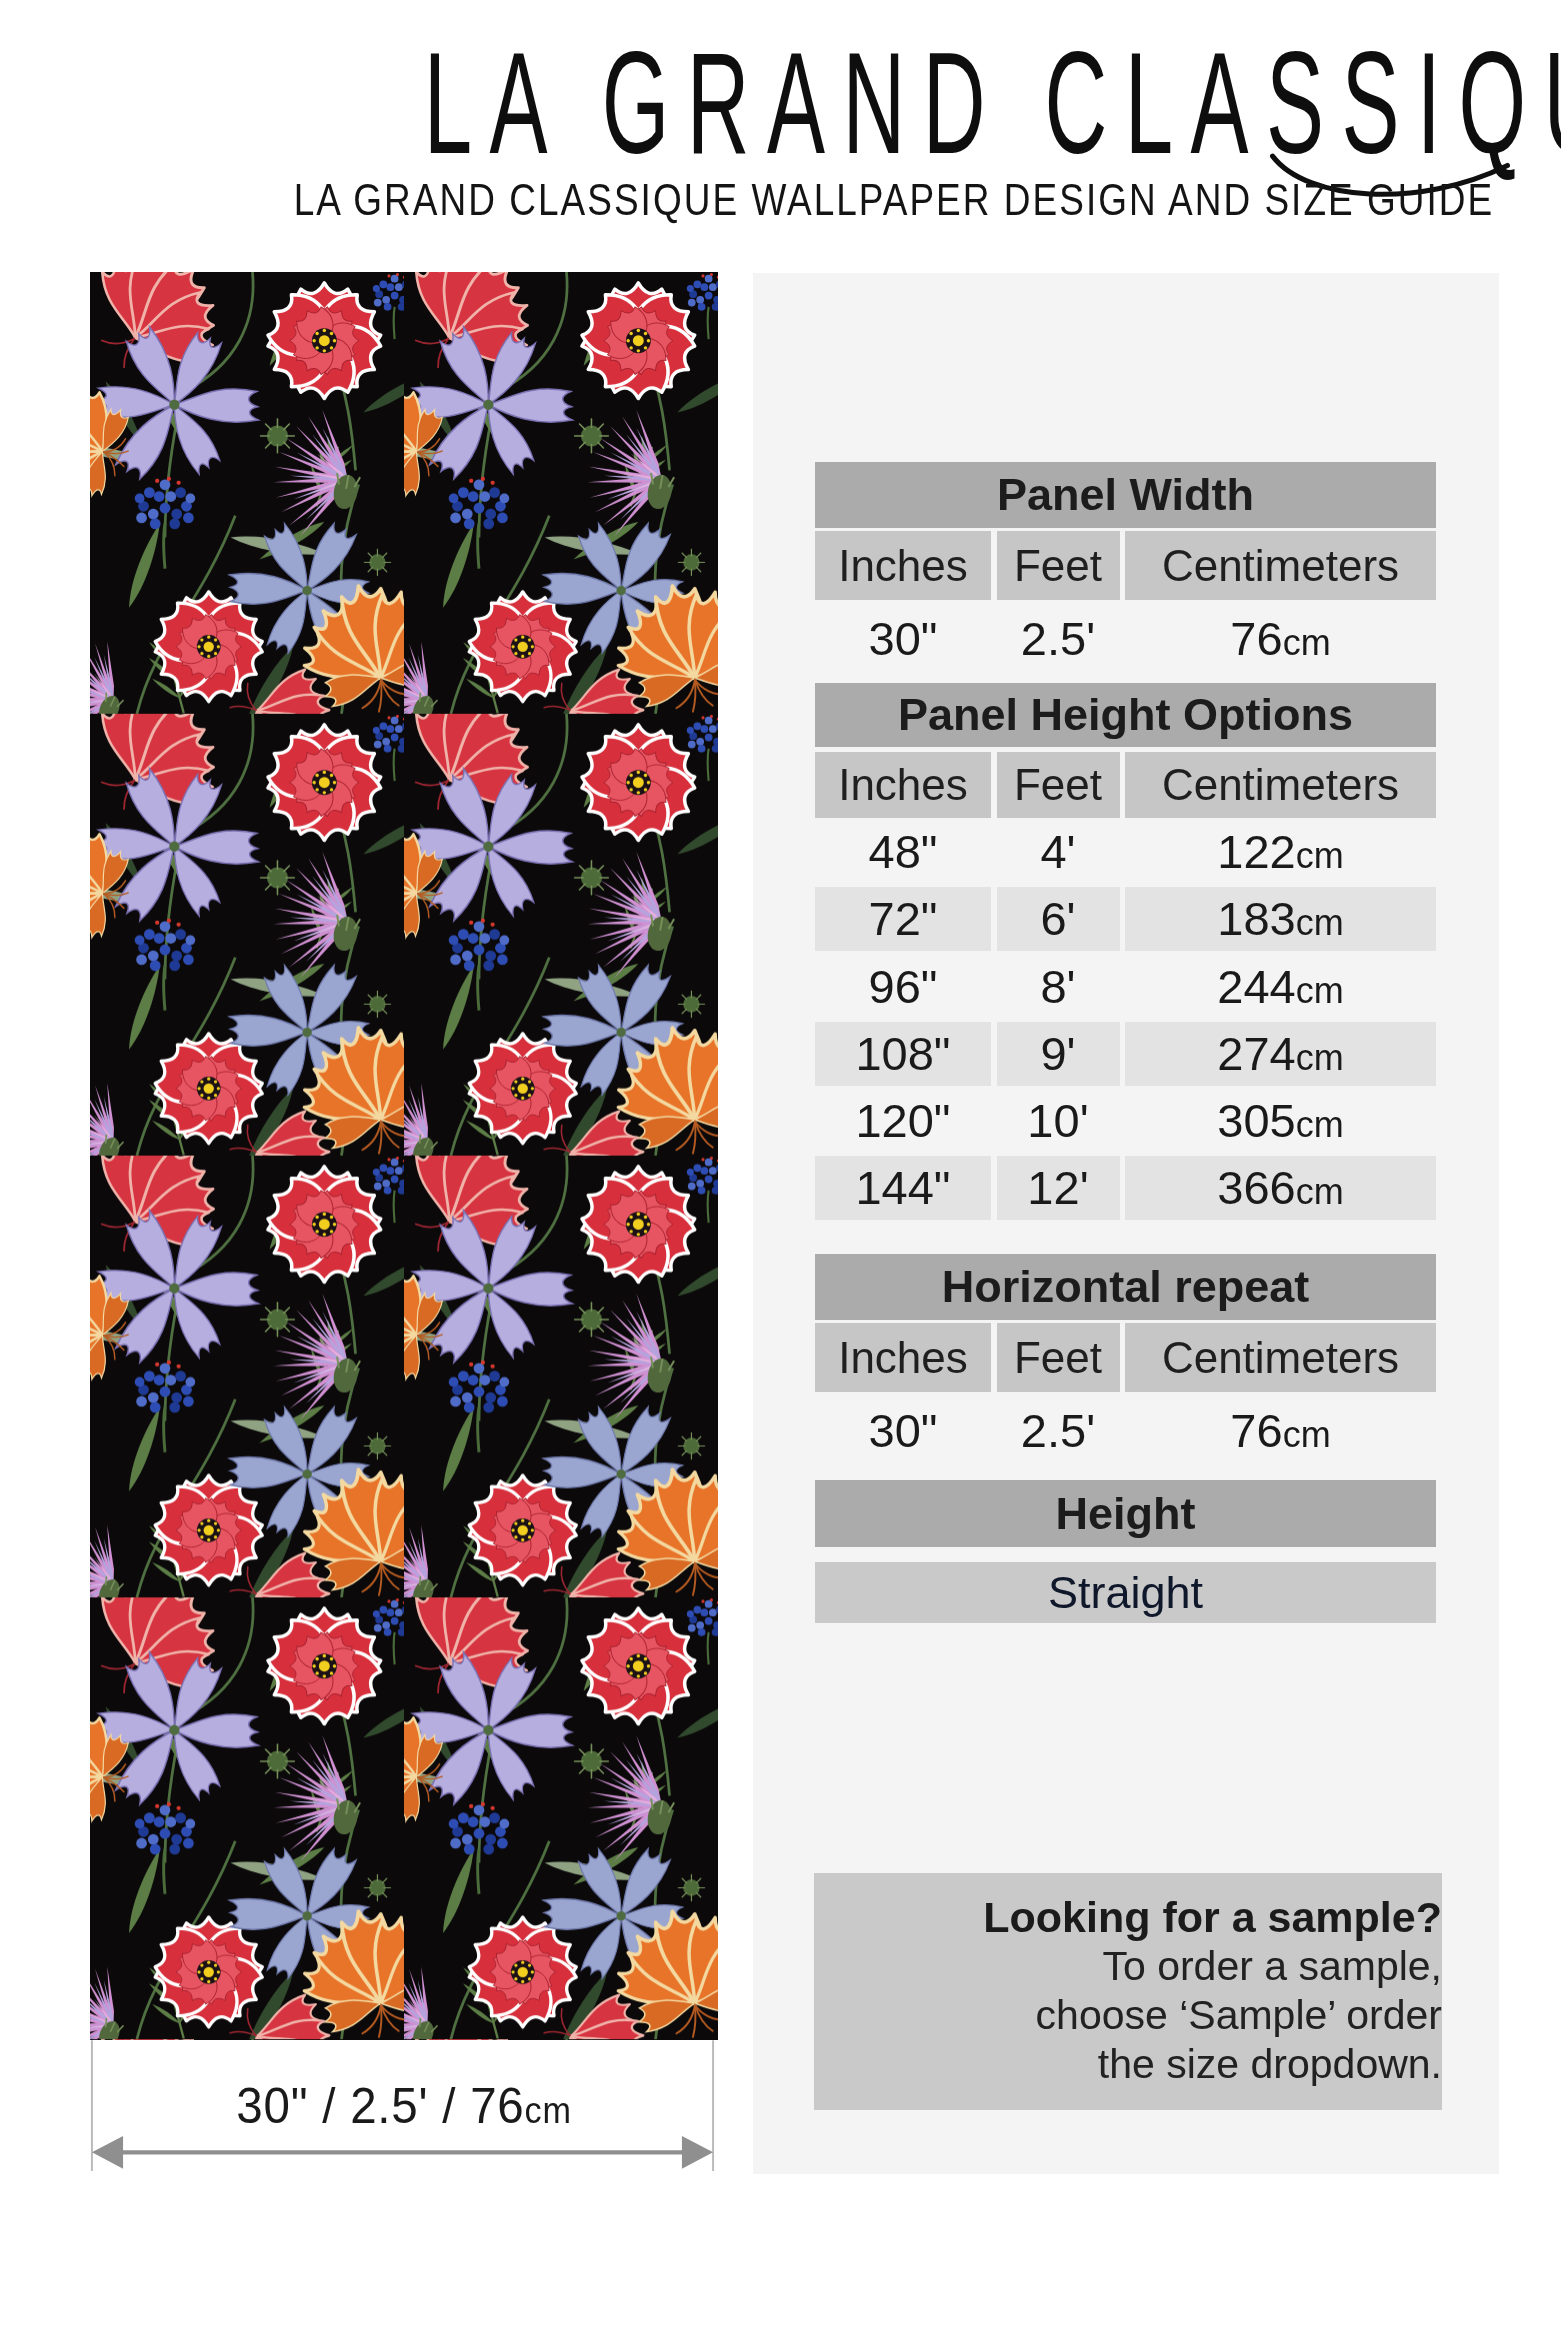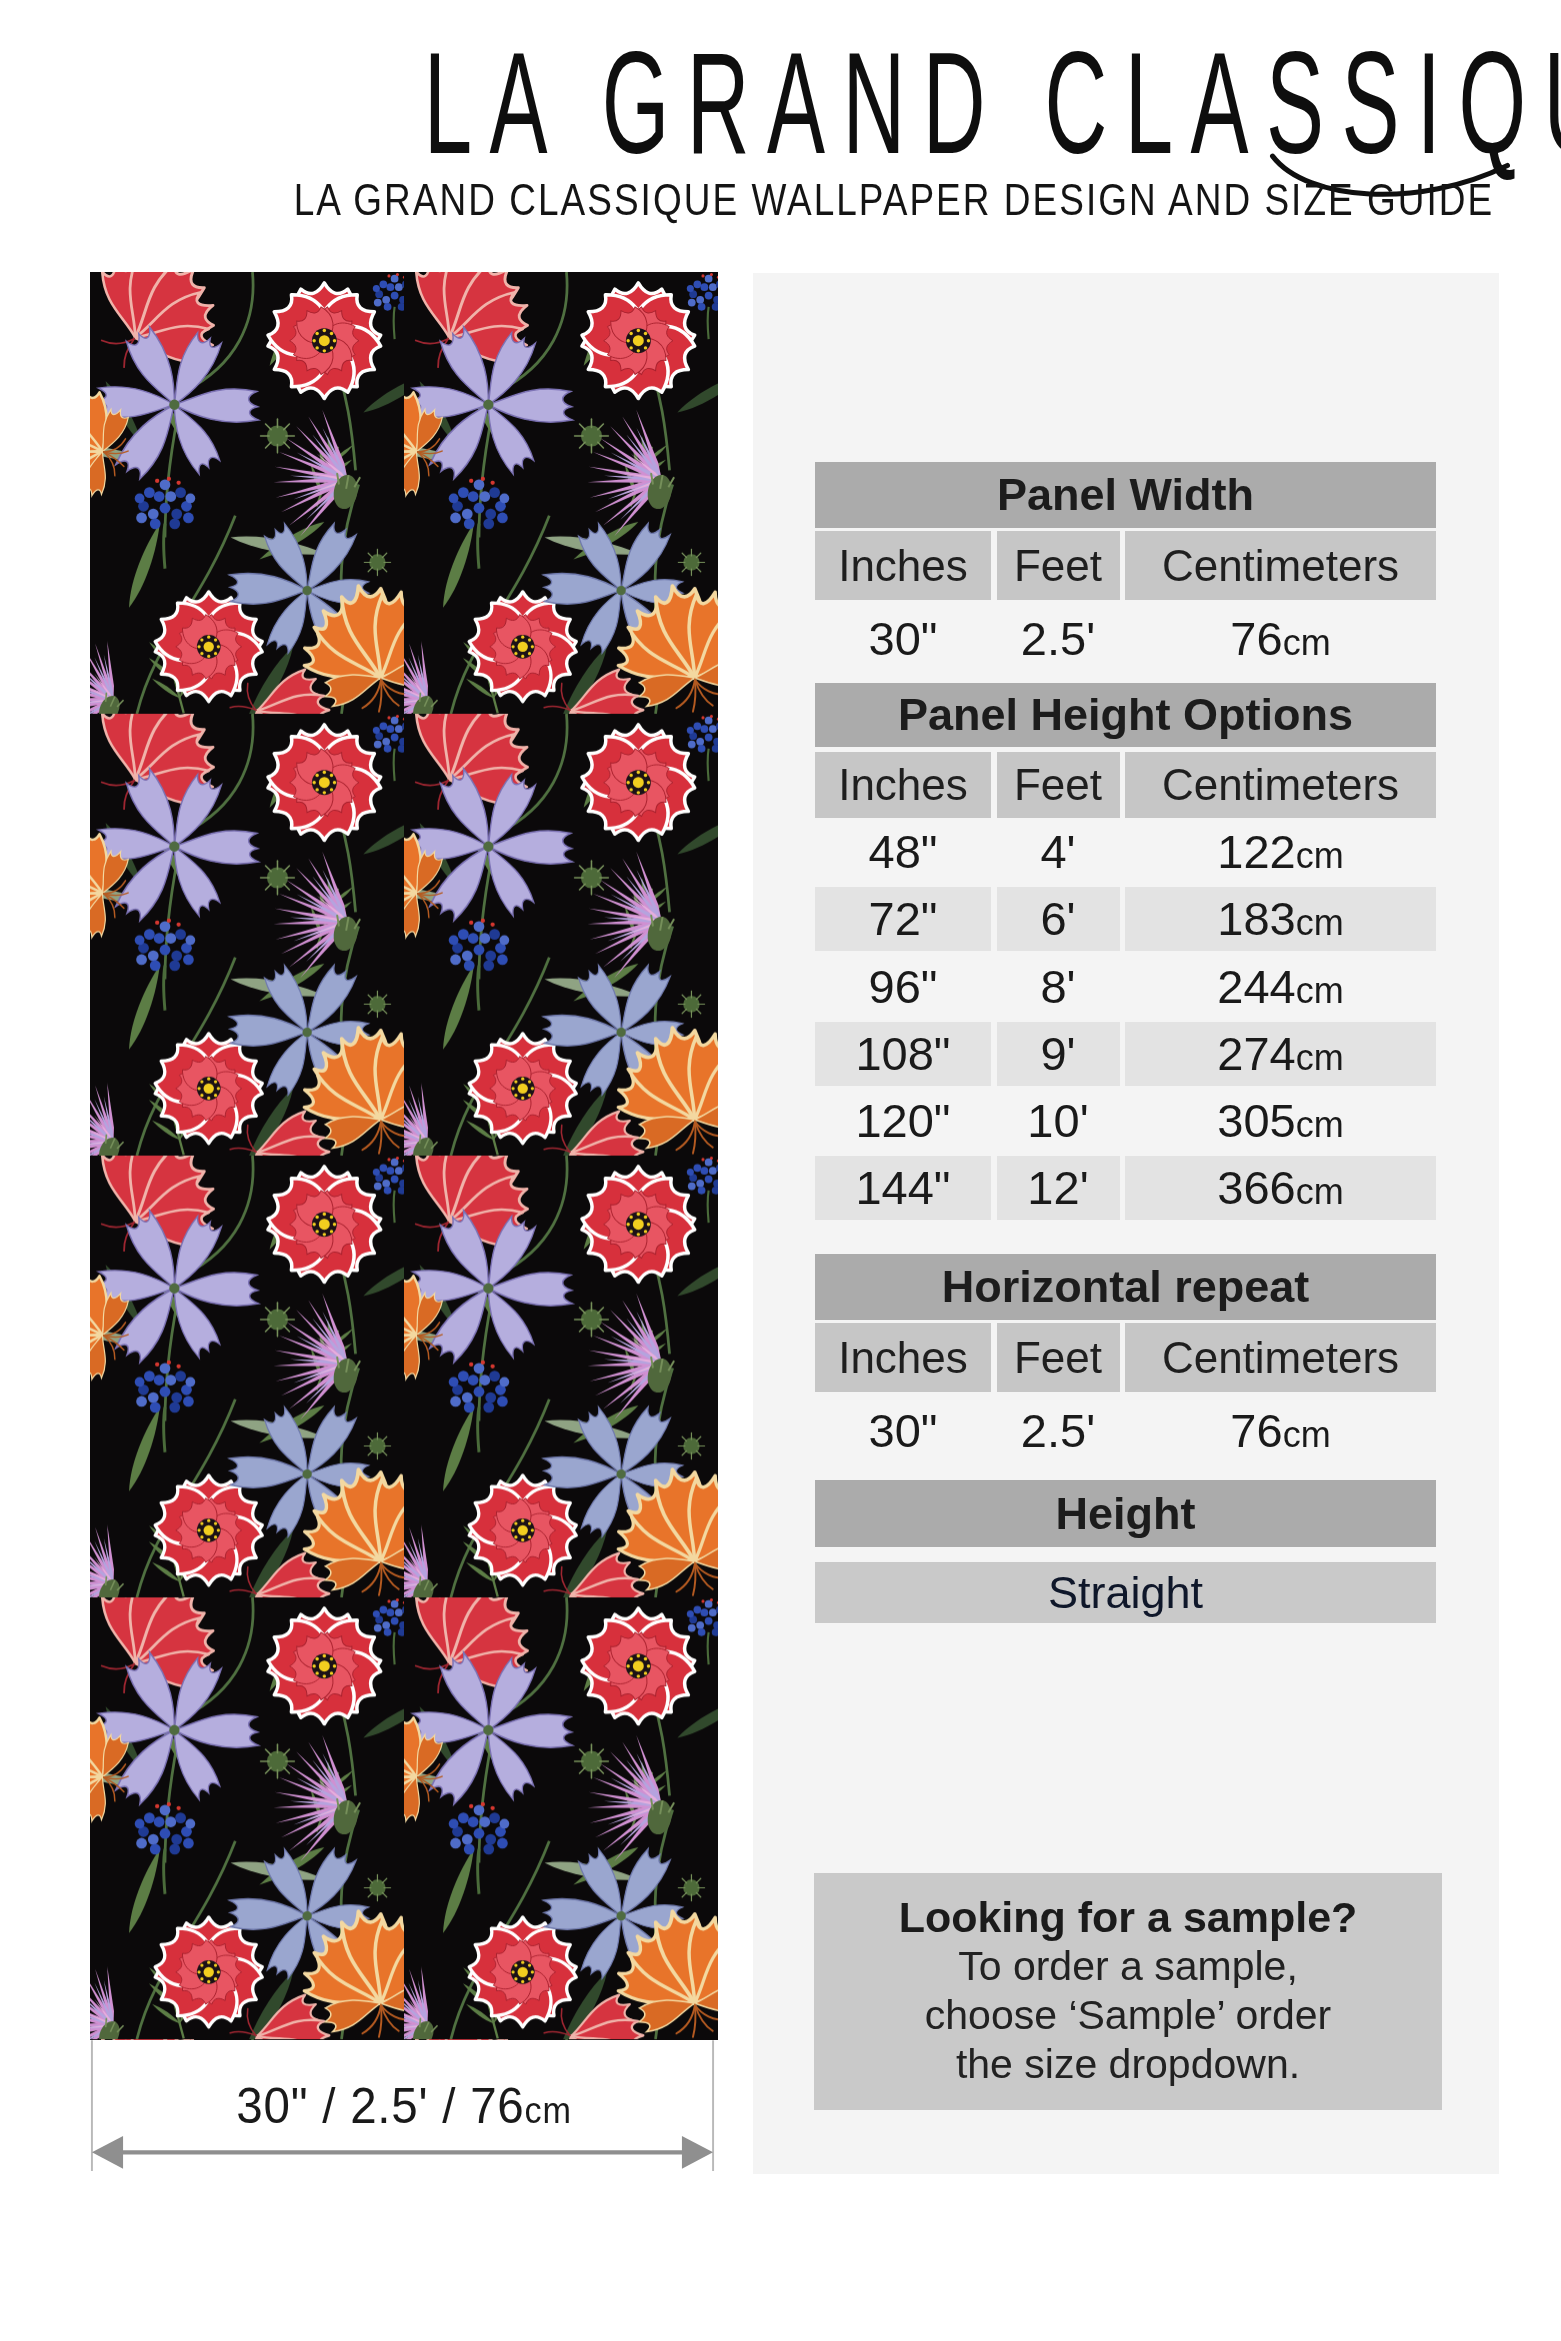--- a/index.html
+++ b/index.html
@@ -50,21 +50,21 @@
   #ph-r0{top:547px;} #ph-r1{top:614px;} #ph-r2{top:682px;}
   #ph-r3{top:749px;} #ph-r4{top:816px;} #ph-r5{top:883px;}
   #hr-head{top:981px;height:66px;line-height:66px;}
   #hr-cols{top:1050px;height:69px;} #hr-cols .cell{line-height:69px;}
   #hr-vals{top:1122px;height:72px;} #hr-vals .cell{line-height:72px;}
   #match-head{top:1207px;height:67px;line-height:67px;}
   #match-val{position:absolute;left:62px;width:621px;top:1277px;height:61px;line-height:61px;
     background:#c9c9c9;text-align:center;font-size:45px;color:#0f172a;margin-top:12px;}
 
   .note{position:absolute;left:61px;top:1600px;width:628px;height:237px;background:#c9c9c9;
-    text-align:center;box-sizing:border-box;padding-top:19px;}
+    text-align:right;box-sizing:border-box;padding-top:19px;}
   .note-h{font-weight:700;font-size:43px;line-height:50px;color:#1b1b1b;}
   .note-line{font-size:41px;line-height:49px;color:#222;}
 </style>
 </head>
 <body>
 
 <div class="page">
 
   <h1 class="brand-title">LA GRAND CLASSIQUE</h1>
   <svg class="q-swash" viewBox="0 0 318 72" aria-hidden="true">

